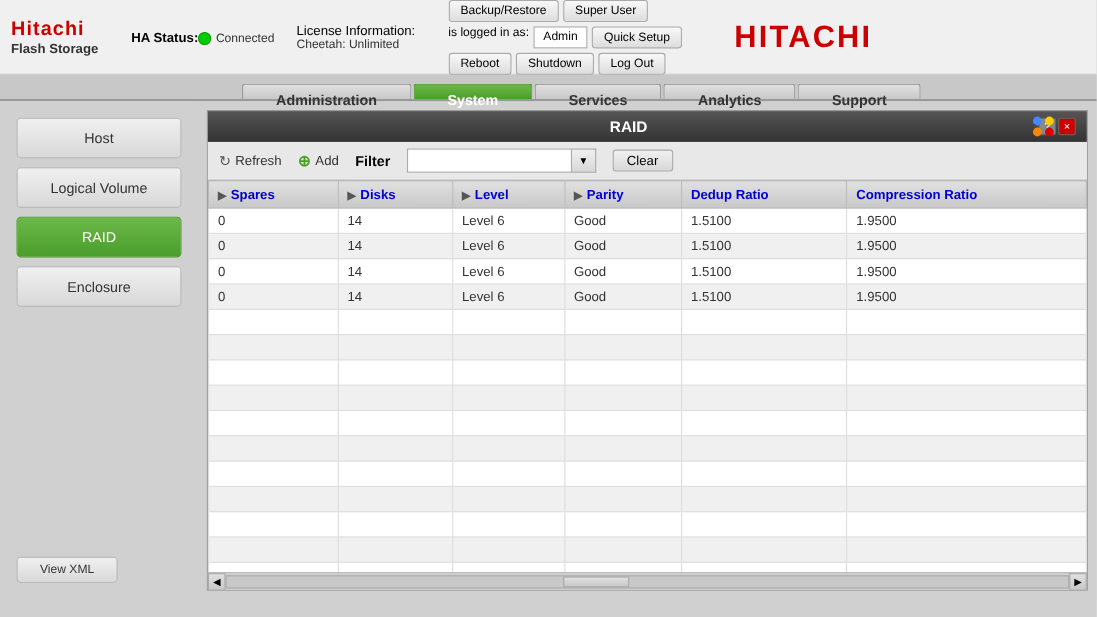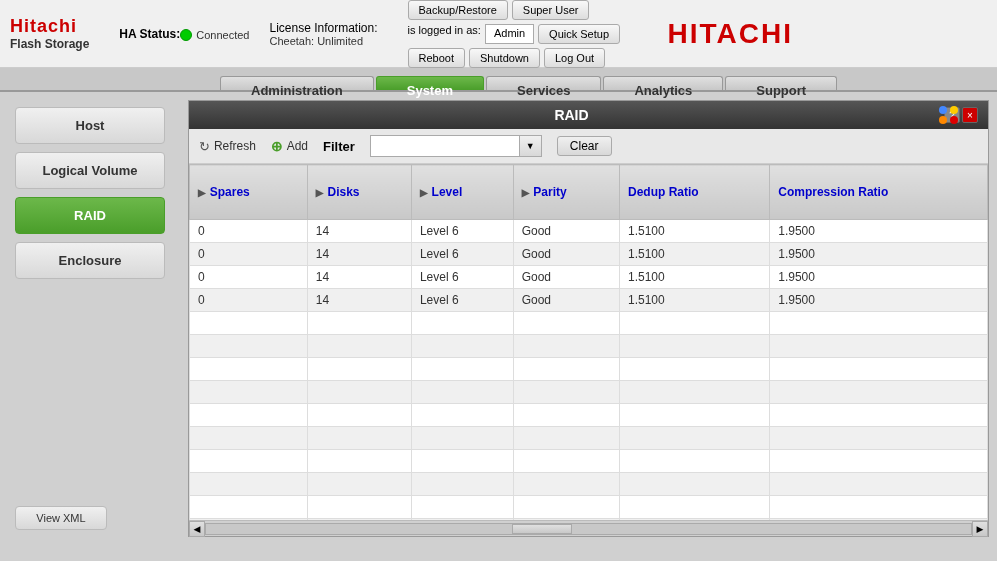--- a/index.html
+++ b/index.html
@@ -80,21 +80,21 @@
       flex-direction: column;
       gap: 8px;
       flex-shrink: 0;
     }
     .sidebar-btn {
       background: linear-gradient(to bottom, #f0f0f0, #d8d8d8);
       border: 1px solid #bbb;
       border-radius: 4px;
       padding: 10px 0;
       font-size: 13px;
-      font-weight: bold;
+      font-weight: normal;
       color: #333;
       cursor: pointer;
       text-align: center;
       width: 150px;
     }
     .sidebar-btn.active {
       background: linear-gradient(to bottom, #6cb84a, #4a9e2a);
       color: white;
       border-color: #4a9e2a;
     }
@@ -214,21 +214,21 @@
       position: relative;
     }
     table {
       width: 100%;
       border-collapse: collapse;
       font-size: 12px;
     }
     thead th {
       background: linear-gradient(to bottom, #e0e0e0, #c8c8c8);
       border: 1px solid #bbb;
-      padding: 20px 8px;
+      padding: 5px 8px;
       text-align: left;
       font-weight: bold;
       color: #0000cc;
       cursor: pointer;
       white-space: nowrap;
     }
     .col-arrow { color: #555; margin-right: 4px; font-size: 10px; }
     tbody tr:nth-child(even) { background: #f0f0f0; }
     tbody tr:nth-child(odd) { background: white; }
     tbody td {

